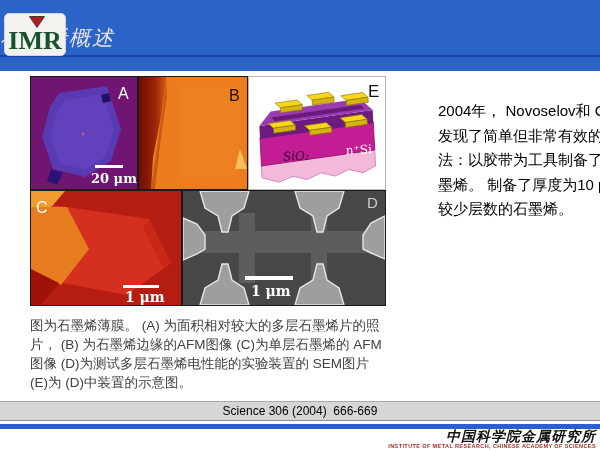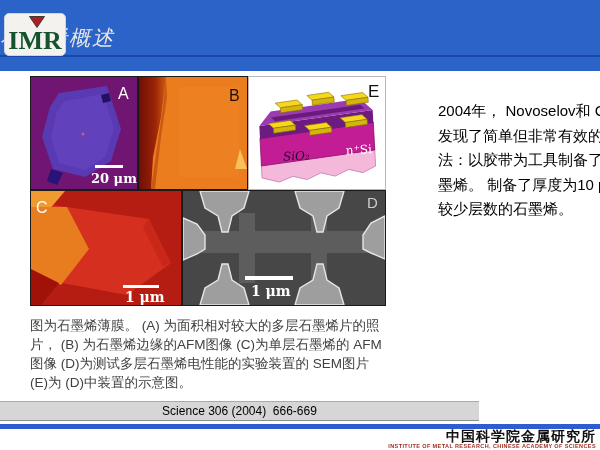--- a/index.html
+++ b/index.html
@@ -35,29 +35,29 @@
   .body-text{
     position:absolute;left:402px;top:99px;width:194px;
     font-size:15px;line-height:24.5px;color:#000000;margin-left:36px;
   }
   .caption{
     position:absolute;left:30px;top:316px;width:358px;
     font-size:13.5px;line-height:19px;color:#404040;
   }
   
   .ref-bar{
-    position:absolute;left:0;top:401px;width:479px;height:18px;background:#d6d6d6;
+    position:absolute;left:0;top:401px;width:600px;height:18px;background:#d6d6d6;
     border-top:1px solid #aaaaaa;border-bottom:1px solid #8f8f8f;
     display:flex;align-items:center;justify-content:center;
   }
   .ref-text{font-size:12px;color:#000;white-space:pre;}
   .accent-line{position:absolute;left:0;top:424px;width:600px;height:5px;background:#2c5ed2;}
   .institute{position:absolute;right:4px;top:429px;text-align:right;}
   .institute-cn{
-    font-family:"DejaVu Serif",serif;font-weight:bold;
+    font-family:"DejaVu Serif",serif;font-weight:bold;font-style:italic;
     font-size:14px;line-height:14px;color:#111;letter-spacing:1px;
   }
   .institute-en{
     font-size:5.5px;line-height:7px;color:#9e2b20;letter-spacing:0.4px;font-weight:bold;
   }
 </style>
 </head>
 <body>
 
 <div class="slide">

